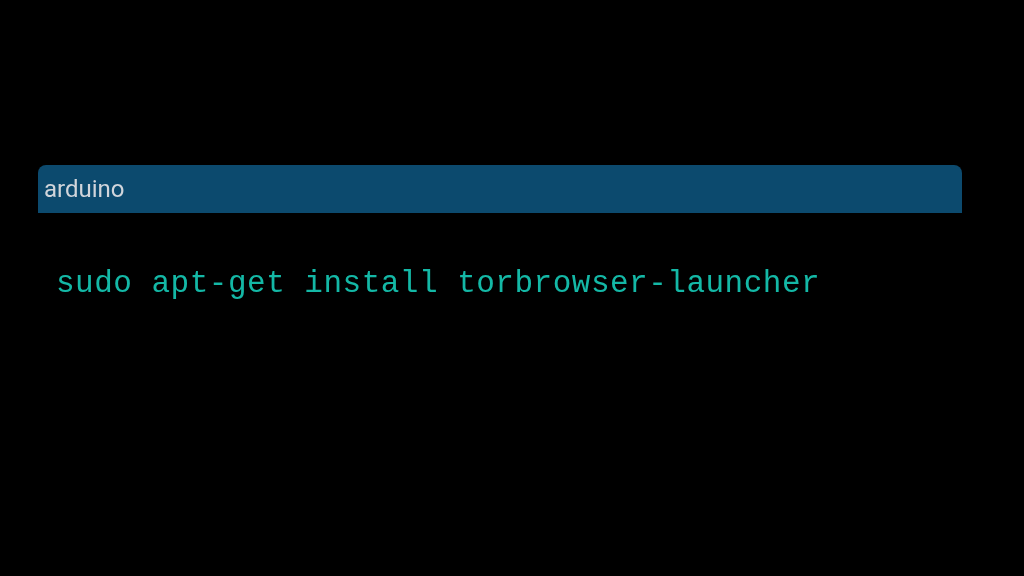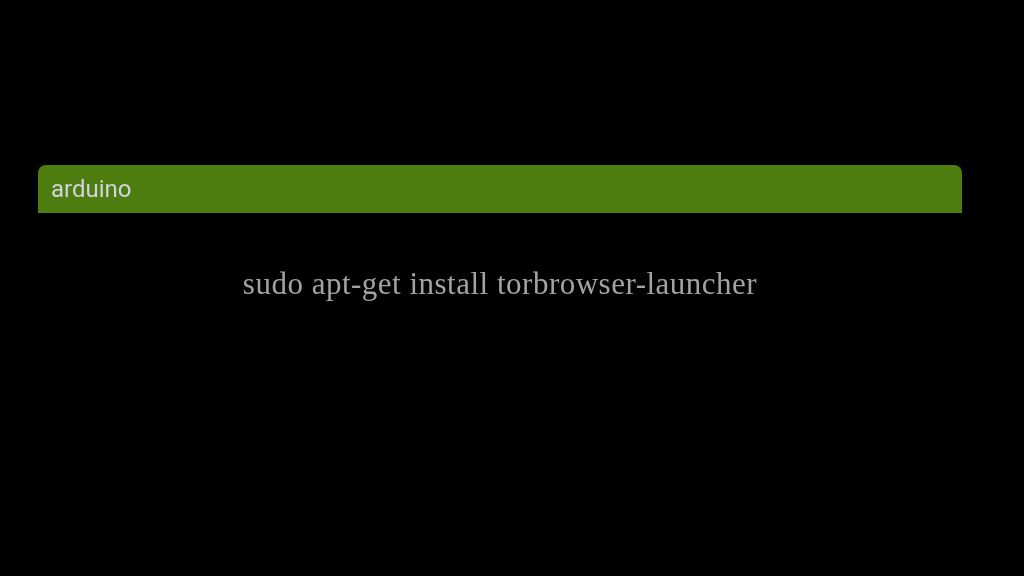--- a/index.html
+++ b/index.html
@@ -18,43 +18,42 @@
     .code-block {
       position: absolute;
       left: 38px;
       top: 165px;
       width: 924px;
       background: #000000;
       border-radius: 8px;
       overflow: hidden;
     }
     .code-header {
-      background: #4d7c0f;
-      padding: 10px 13px;
+      background: #0c4a6e;
+      padding: 10px 6px;
       display: flex;
       align-items: center;
       justify-content: space-between;
     }
     .code-language {
       color: #d1d5db;
       font-size: 24px;
       font-weight: 400;
     }
     .code-content {
       padding: 48px 18px 18px 18px;
       background: #000000;
     }
     .code-line {
-      font-family: Liberation Serif, serif;
-      color: #a3a3a3;
+      font-family: Liberation Mono, monospace;
+      color: #14b8a6;
       font-size: 31px;
       line-height: 1.5;
       white-space: pre;
       letter-spacing: 0.5px;
-      text-align: center;
     }
   </style>
 </head>
 <body>
 
 <div class="code-block">
   <div class="code-header">
     <span class="code-language">arduino</span>
   </div>
   <div class="code-content">

